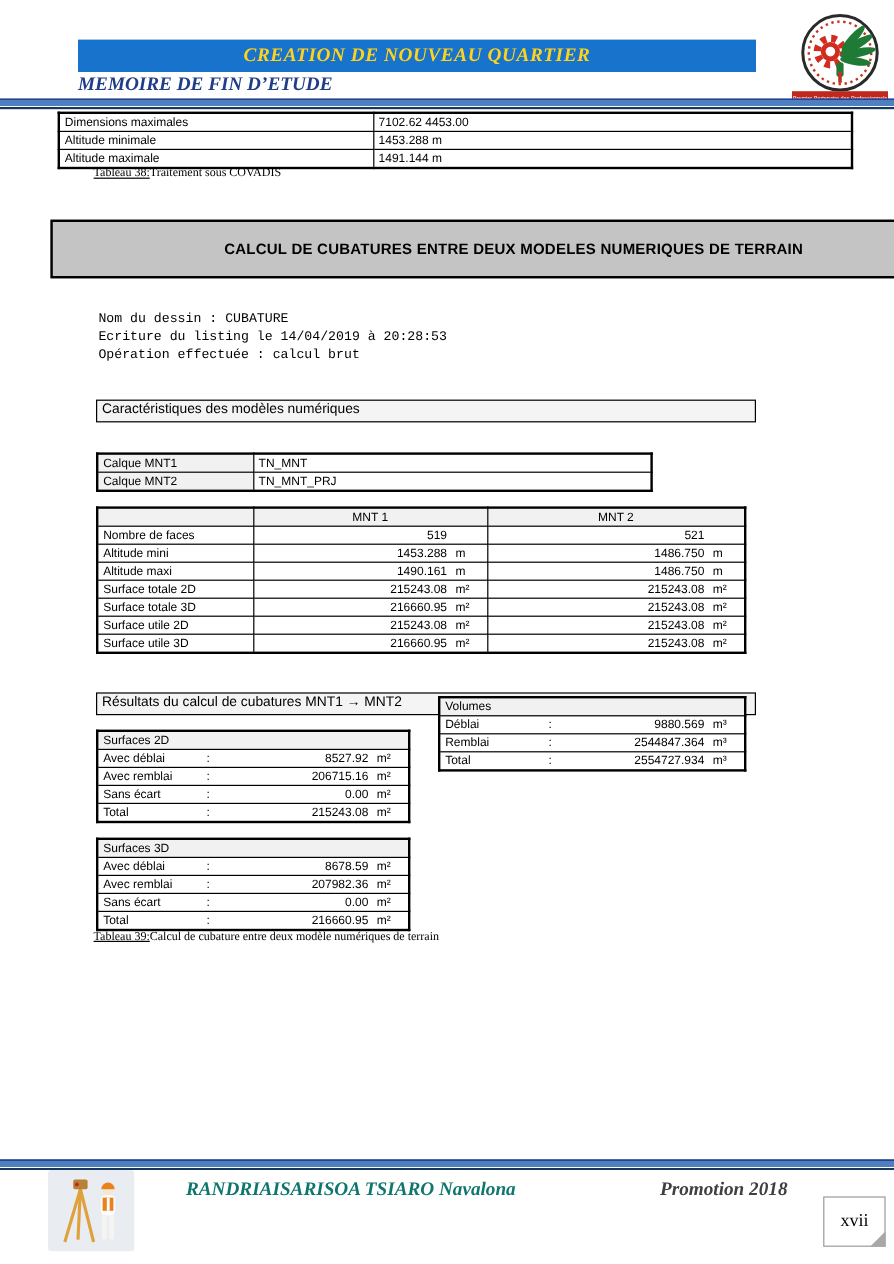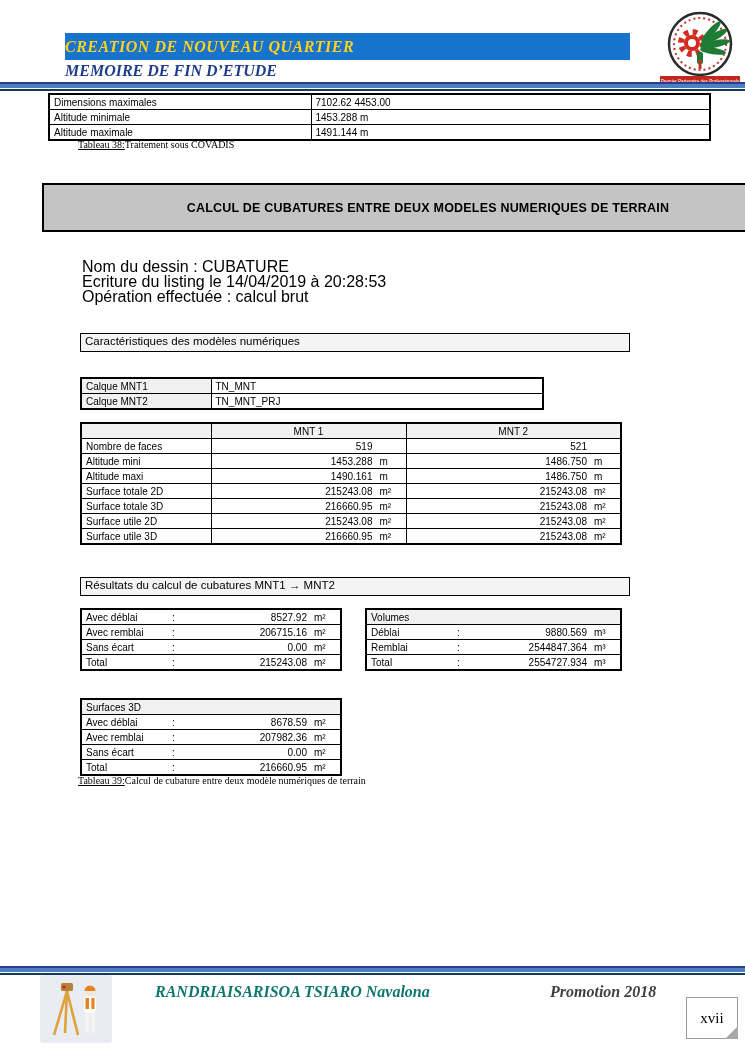--- a/index.html
+++ b/index.html
@@ -1,21 +1,21 @@
 <!DOCTYPE html>
 <html><head>
 <meta charset="utf-8">
 <style>
   html,body{margin:0;padding:0;background:#fff;}
   .page{position:relative;width:745px;height:1053px;background:#fff;overflow:hidden;
         font-family:"Liberation Sans",sans-serif;color:#000;}
 
   
   .banner{position:absolute;left:65px;top:33px;width:565px;height:27px;background:#1773CB;
-          display:flex;align-items:center;justify-content:flex-start;}
+          display:flex;align-items:center;justify-content:center;}
   .banner span{font-family:"Liberation Serif",serif;font-weight:bold;font-style:italic;
                font-size:16px;color:#FFD21C;letter-spacing:.5px;}
   .subtitle{position:absolute;left:65px;top:62px;width:565px;text-align:left;
             font-family:"Liberation Serif",serif;font-weight:bold;font-style:italic;
             font-size:16px;color:#203D8A;}
   .logo{position:absolute;left:659px;top:10px;width:82px;height:80px;}
   .rule{position:absolute;left:0;width:745px;height:9px;
         background:linear-gradient(to bottom,#26418F 0%,#26418F 18%,#4E7FC0 18%,#4E7FC0 72%,#ffffff 72%,#ffffff 80%,#17375D 80%,#17375D 100%);}
   .rule.top{top:82px;} .rule.bottom{top:966px;}
 
@@ -32,30 +32,30 @@
 
   
   .covadis{position:absolute;left:48px;top:93px;width:663px;}
   .caption{position:absolute;font-family:"Liberation Serif",serif;font-size:10px;}
   .caption .cl{text-decoration:underline;}
   .cap38{left:78px;top:139px;}
   .cap39{left:78px;top:775px;}
   .titlebox{position:absolute;left:42px;top:183px;width:676px;height:45px;background:#C4C4C4;
             border:2px solid #000;display:flex;align-items:center;justify-content:center;padding-left:46px;}
   .titlebox span{font-weight:bold;font-size:12.5px;letter-spacing:.2px;}
-  .info{position:absolute;left:82px;top:259px;font-size:16px;line-height:15px;}
+  .info{position:absolute;left:82px;top:259px;font-size:11px;line-height:15px;font-family:Liberation Mono, monospace;}
   .secbox{position:absolute;left:80px;width:540px;height:15px;border:1.5px solid #000;
           background:#F4F4F4;font-size:11.5px;padding:1px 4px;}
   .sec1{top:333px;} .sec2{top:577px;}
   .calque{position:absolute;left:80px;top:377px;width:464px;}
   .mnt{position:absolute;left:80px;top:422px;width:542px;}
   .mnt td.c{text-align:center;}
   .small{position:absolute;width:262px;}
   .s2d{left:80px;top:608px;} .s3d{left:80px;top:698px;}
-  .volumes{left:365px;top:608px;width:257px;}
+  .volumes{left:365px;top:580px;width:257px;}
   .row3{display:flex;align-items:center;}
   .row3 .lbl{width:86px;} .row3 .sep{width:16px;} .row3 .v{flex:1;text-align:right;}
   .row3 .u{width:22px;text-align:left;padding-left:7px;}
 
   
   .surveyor{position:absolute;left:40px;top:975px;width:72px;height:68px;}
   .author{position:absolute;left:155px;top:983px;font-family:"Liberation Serif",serif;
           font-weight:bold;font-style:italic;font-size:16px;color:#0f766e;}
   .promotion{position:absolute;left:550px;top:983px;font-family:"Liberation Serif",serif;
              font-weight:bold;font-style:italic;font-size:16px;color:#404040;}
@@ -272,20 +272,23 @@
             </div>
           </td>
     </tr>
   </tbody>
     </table>
 
   <div class="secbox sec2">Résultats du calcul de cubatures MNT1 → MNT2</div>
 
   <table class="small s2d outer2">
     <tbody>
+        <tr>
+          <td class="hdr">Surfaces 2D</td>
+        </tr>
     <tr>
           <td>
             <div class="row3">
               <span class="lbl">Avec déblai</span>
               <span class="sep">:</span>
               <span class="v">8527.92</span>
               <span class="u">m²</span>
             </div>
           </td>
         </tr>

